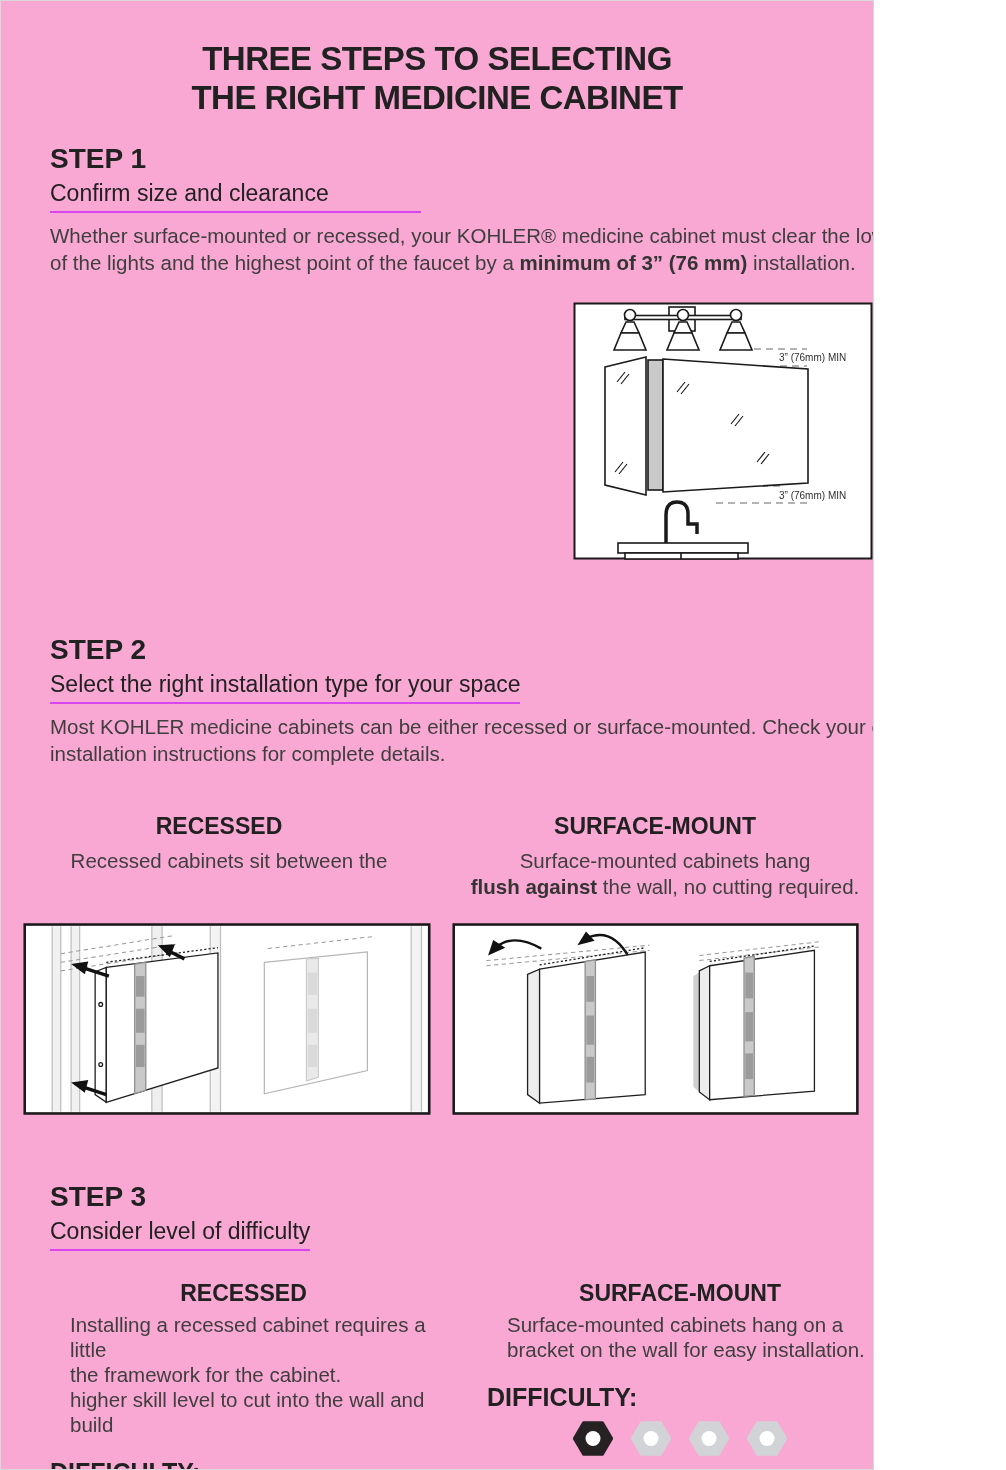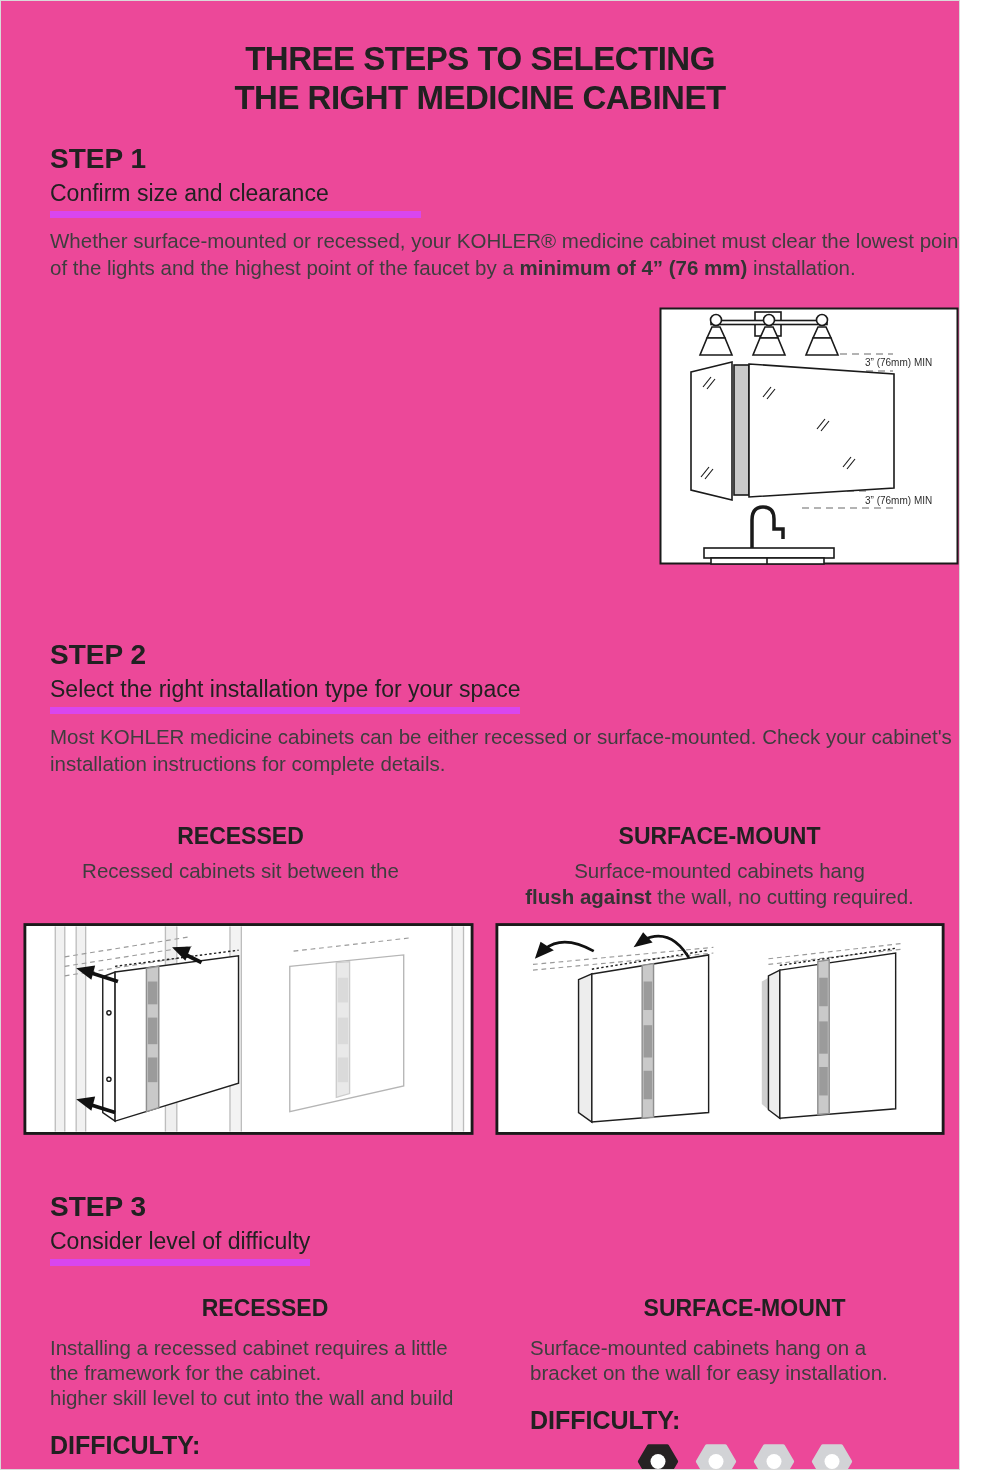--- a/index.html
+++ b/index.html
@@ -1,20 +1,20 @@
 <!DOCTYPE html>
 <html style="--heading-text: #212121; --body-text: #3e3e3e; --line-art: #1a1a1a; --dash-gray: #9a9a9a; --nut-filled: #262223; --nut-empty: #d2d3d6;"><head>
 <meta charset="utf-8">
 <style>
   * { margin:0; padding:0; box-sizing:border-box; }
   html,body { background:#fff; }
   .page {
     position:relative;
-    width:960px; height:1470px;
-    background:#ec4899;
+    width:874px; height:1470px;
+    background:#f9a8d4;
     border:1px solid #d9d9d9;
     font-family:"Liberation Sans", sans-serif;
     color:var(--body-text, #3e3e3e);
     overflow:hidden;
   }
   .title {
     margin-top:38px;
     text-align:center;
     font-size:33px; line-height:39px;
     font-weight:700; letter-spacing:-0.5px;
@@ -25,21 +25,21 @@
   .step-heading {
     font-size:28px; font-weight:700; line-height:32px;
     color:var(--heading-text, #212121);
   }
   .step1-block { margin-top:26px; }
   .subhead-row { margin-top:5px; }
   .subhead {
     display:inline-block;
     font-size:23px; line-height:26px; font-weight:400;
     color:var(--heading-text, #2b2b2b);
-    border-bottom:7px solid #d946ef;
+    border-bottom:2px solid #d946ef;
     padding-bottom:5px;
   }
   .subhead.wide { padding-right:92px; }
   .bodytext {
     margin-top:9px;
     font-size:20.5px; line-height:27px;
     color:var(--body-text, #3e3e3e);
     width:932px;
   }
   .bodytext b { font-weight:700; color:#343434; }
@@ -51,29 +51,29 @@
     text-align:center;
     font-size:23px; font-weight:700; line-height:30px;
     color:var(--heading-text, #212121);
     margin-top:44px;
   }
   .col-desc {
     margin-top:7px;
     text-align:center;
     font-size:20.5px; line-height:26px;
   }
-  .col-desc .line { display:block; }
+  .col-desc .line { display:block;padding-left:20px; }
   .col-desc b { font-weight:700; color:#343434; }
   .boxes-row {
     margin:7px 14px 0 22px;
     display:flex; gap:21px;
   }
   .step3-block { margin-top:50px; }
   .col-title.s3 { margin-top:27px; }
-  .col-desc.s3 { text-align:left; line-height:25px; margin-top:12px; }
+  .col-desc.s3 { text-align:left; line-height:25px; margin-top:4px; }
   .col.pad-l { padding-left:49px; }
   .col.pad-r { padding-left:50px; }
   .difficulty-label {
     margin-top:21px;
     text-align:left;
     font-size:25px; font-weight:700;
     color:var(--heading-text, #212121);
   }
   .nuts-row {
     margin-top:7px;
@@ -97,21 +97,21 @@
   <h1 class="title">
     <span class="tline">THREE STEPS TO SELECTING</span>
     <span class="tline">THE RIGHT MEDICINE CABINET</span>
   </h1>
 
   <section class="step1-block inset">
     <h2 class="step-heading">STEP 1</h2>
     <div class="subhead-row">
       <span class="subhead wide">Confirm size and clearance</span>
     </div>
-    <p class="bodytext"><span>Whether surface-mounted or recessed, your KOHLER® medicine cabinet must clear the lowest point of the lights and the highest point of the faucet by a </span><b>minimum of 4” (76 mm)</b><span> installation.</span></p>
+    <p class="bodytext"><span>Whether surface-mounted or recessed, your KOHLER® medicine cabinet must clear the lowest point of the lights and the highest point of the faucet by a </span><b>minimum of 3” (76 mm)</b><span> installation.</span></p>
   </section>
 
   <div class="diagram1-wrap">
     <svg viewBox="0 0 300 258" width="300" height="258">
       <defs>
         <g id="glint" stroke="#1a1a1a" stroke-width="1.2">
           <line x1="0" y1="10" x2="8" y2="0"></line>
           <line x1="4" y1="12" x2="12" y2="2"></line>
         </g>
       </defs>

